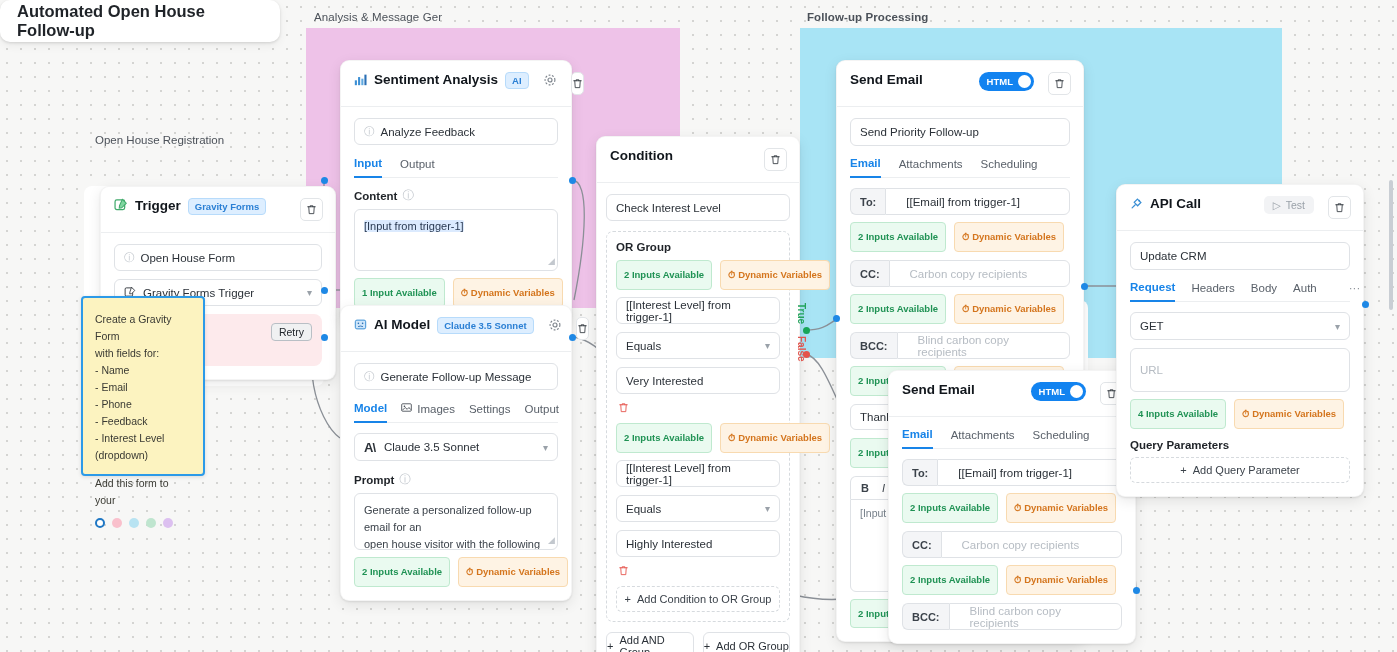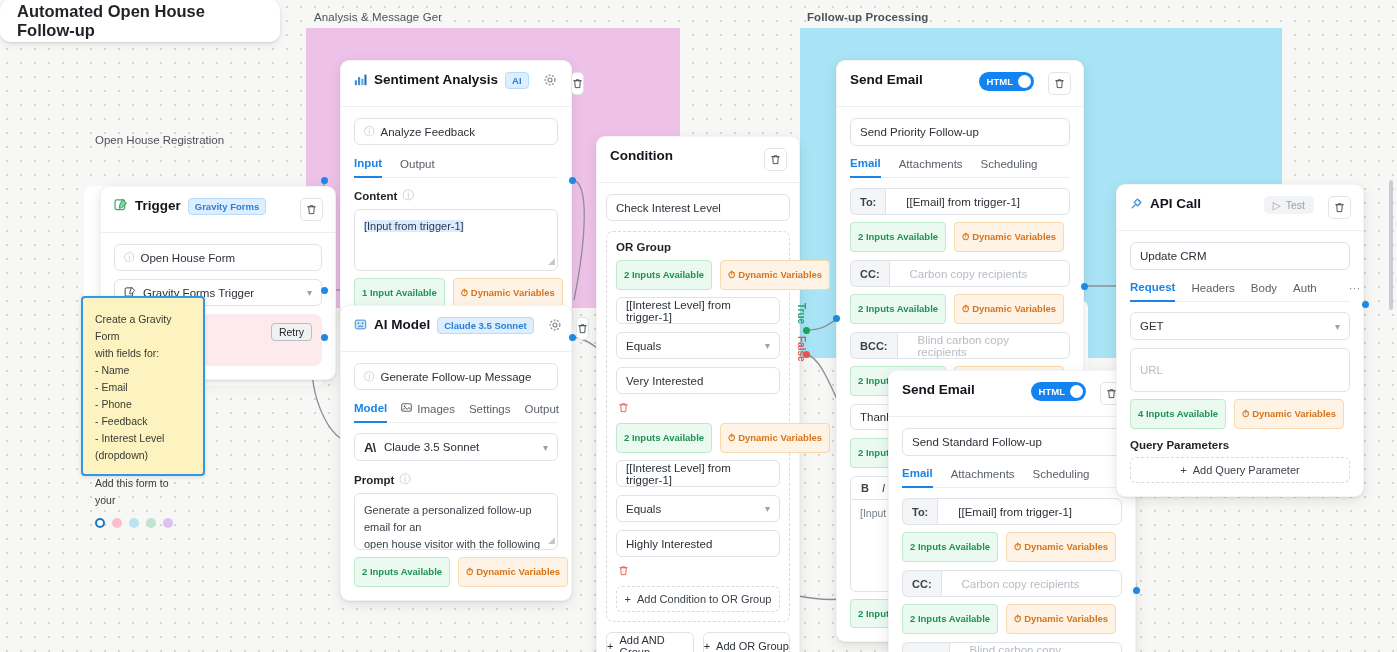--- a/index.html
+++ b/index.html
@@ -547,23 +547,20 @@
       <span>HTML</span>
       <span class="knob"></span>
     </span>
     <span class="icon-btn" style="margin-left:7px;">
       <svg width="11" height="11" viewBox="0 0 16 16">
           <path d="M2.5 4h11M6 4V2.6h4V4M4 4l.7 10h6.6L12 4" fill="none" stroke="#2b3138" stroke-width="1.2" stroke-linecap="round"></path>
         </svg>
     </span>
   </div>
   <div class="node-body">
-    <div class="field" style="height:28px; margin-bottom:11px;">
-      <span>Send Standard Follow-up</span>
-    </div>
     <div class="tabs">
       <span class="tab active">Email</span>
       <span class="tab">Attachments</span>
       <span class="tab">Scheduling</span>
     </div>
     <div class="addr-row">
       <span class="addr-lbl">To:</span>
       <span class="addr-in">[[Email] from trigger-1]</span>
     </div>
     <div class="pillrow">

